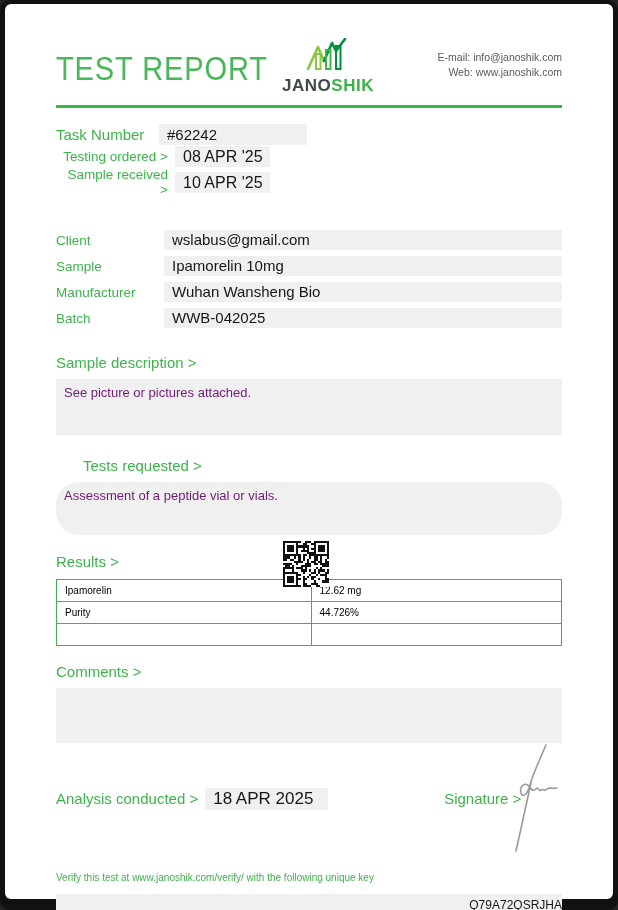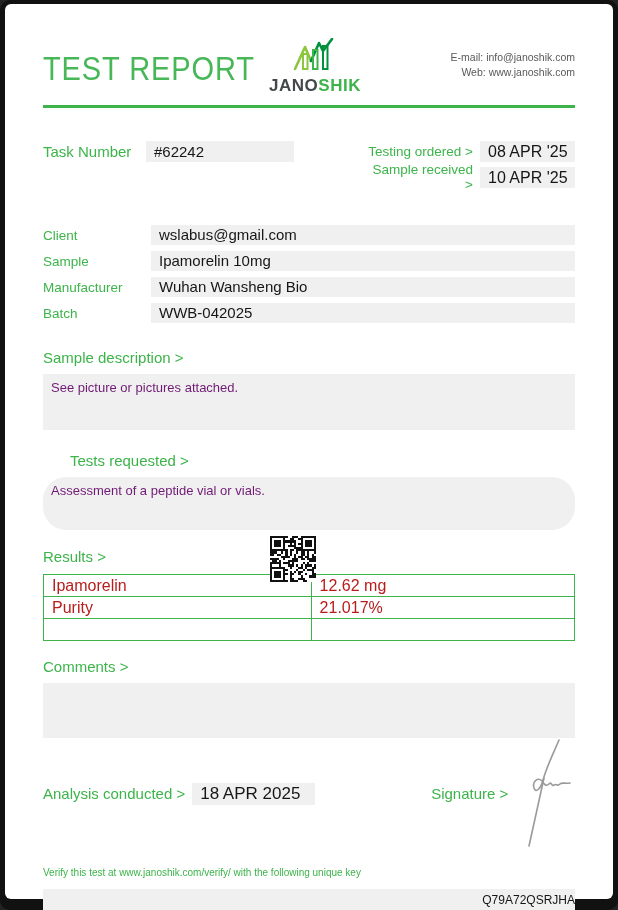--- a/index.html
+++ b/index.html
@@ -1,28 +1,28 @@
 <!DOCTYPE html>
 <html><head>
 <meta charset="utf-8">
 <style>
   html,body{margin:0;padding:0;background:#222;}
   .frame{position:relative;width:618px;height:910px;background:#111;border-radius:10px;overflow:hidden;font-family:"Liberation Sans",sans-serif;}
-  .sheet{position:absolute;top:4px;left:5px;right:5px;bottom:11px;background:#fff;border-radius:6px;padding:0 38px;box-sizing:border-box;}
+  .sheet{position:absolute;top:4px;left:5px;right:5px;bottom:11px;background:#fff;border-radius:6px;padding:0 51px;box-sizing:border-box;}
   .green{color:#3cb44a;}
   
   .header{position:relative;margin-top:34px;height:58px;}
   .title{position:absolute;left:0;top:12px;font-size:33px;color:#47b757;letter-spacing:1px;transform:scaleX(.88);transform-origin:left center;white-space:nowrap;}
   .logo{position:absolute;left:212px;top:0;width:120px;text-align:center;}
   .logo-word{font-size:17px;font-weight:bold;letter-spacing:.5px;color:#42494b;}
   .logo-word .g2{color:#3cb44a;}
   .contact{position:absolute;right:0;top:12px;text-align:right;font-size:10.5px;line-height:15px;color:#58595b;}
   .rule{height:3px;background:#3cb44a;margin-top:9px;}
   
-  .task{display:flex;justify-content:space-between;margin-top:32px;}
+  .task{display:flex;justify-content:space-between;margin-top:15px;flex-direction:column;}
   .task-left{display:flex;align-items:center;height:22px;}
   .task-label{font-size:15px;width:103px;}
   .task-box{width:140px;}
   .gbox{background:#f0f0f0;height:21px;line-height:21px;padding-left:8px;font-size:15px;color:#161616;}
   .task-right .row{display:flex;align-items:center;height:22px;margin-bottom:4px;}
   .task-right .lbl{font-size:13.5px;width:112px;text-align:right;}
   .task-right .gbox{width:87px;margin-left:7px;font-size:16px;}
   
   .info{margin-top:33px;}
   .info .row{display:flex;align-items:center;margin-bottom:6px;}
@@ -31,21 +31,21 @@
   
   .sec-label{font-size:15px;margin-top:26px;}
   .area{background:#f0f0f0;margin-top:8px;padding:6px 8px;font-size:13px;color:#701a75;box-sizing:border-box;}
   .area.desc{height:56px;}
   .area.tests{height:53px;border-radius:23px;}
   .area.comments{height:55px;}
   
   .results{position:relative;margin-top:18px;}
   .qr{position:absolute;left:227px;top:-12px;width:46px;height:46px;background:#fff;}
   table.res{width:100%;border-collapse:collapse;margin-top:9px;}
-  table.res td{border:1.4px solid #3cb44a;height:21px;font-size:16px;color:#b91c1c;padding:0 0 0 8px;}
+  table.res td{border:1.4px solid #3cb44a;height:21px;font-size:10px;color:#000000;padding:0 0 0 8px;}
   table.res td.c1{width:50.4%;}
   
   .analysis{position:relative;display:flex;align-items:center;margin-top:44px;height:23px;}
   .analysis .lbl{font-size:15px;}
   .analysis .gbox{width:115px;margin-left:7px;height:22px;line-height:22px;font-size:17px;}
   .sig-label{font-size:15px;margin-left:116px;}
   .sig{position:absolute;right:-8px;top:-48px;}
   .verify{font-size:10px;margin-top:62px;text-align:left;}
   .keybox{background:#f0f0f0;height:22px;line-height:22px;text-align:right;font-size:12px;color:#161616;margin-top:11px;}
 </style>
@@ -279,21 +279,21 @@
           <rect x="2" y="16" width="3" height="3" fill="#111"></rect>
         </svg>
       <table class="res">
         <tbody>
             <tr>
           <td class="c1">Ipamorelin</td>
           <td>12.62 mg</td>
         </tr>
         <tr>
           <td class="c1">Purity</td>
-          <td>21.017%</td>
+          <td>44.726%</td>
         </tr>
         <tr>
           <td class="c1"></td>
           <td></td>
         </tr>
       </tbody>
         </table>
     </div>
 
     <div class="sec-label green" style="margin-top:17px;">Comments &gt;</div>

